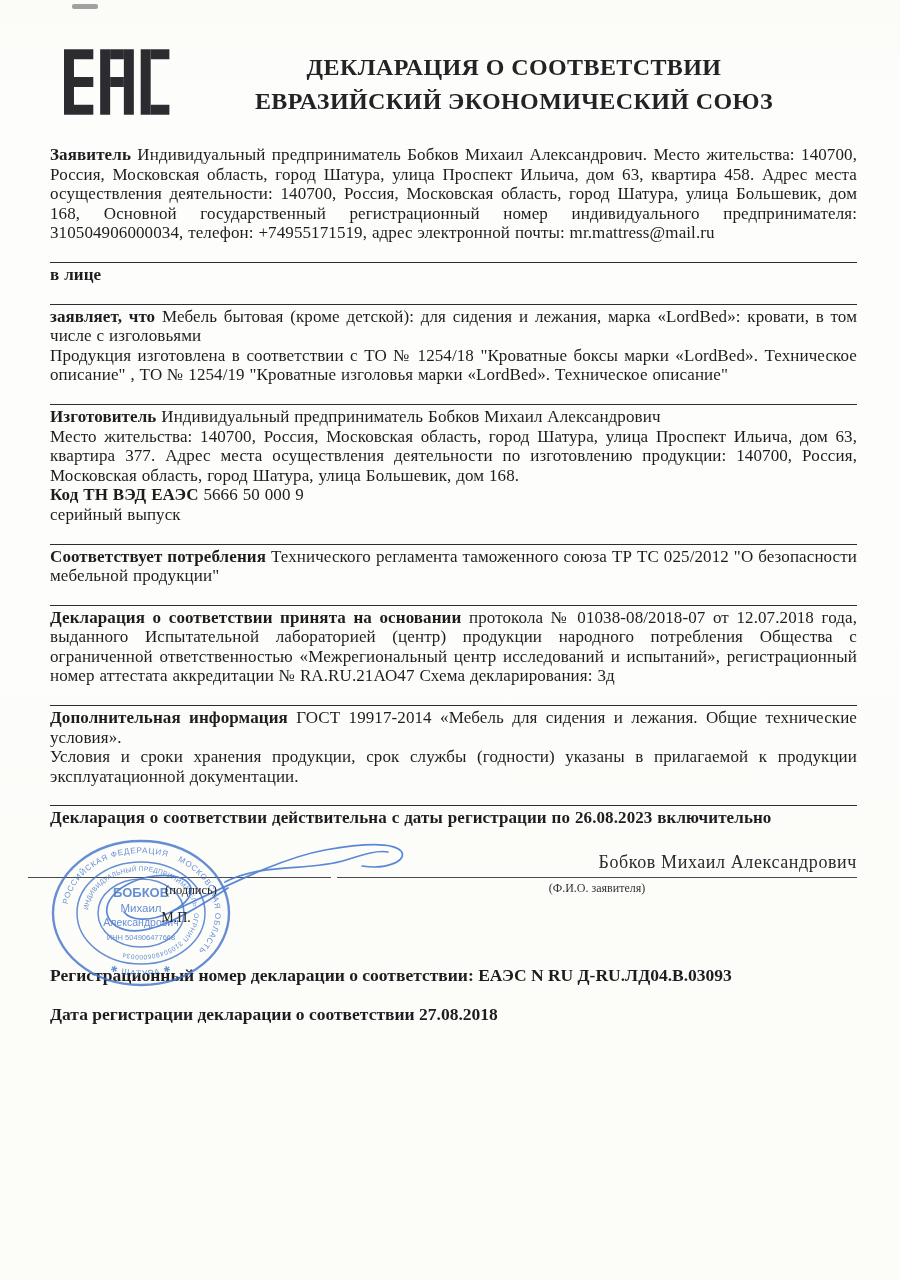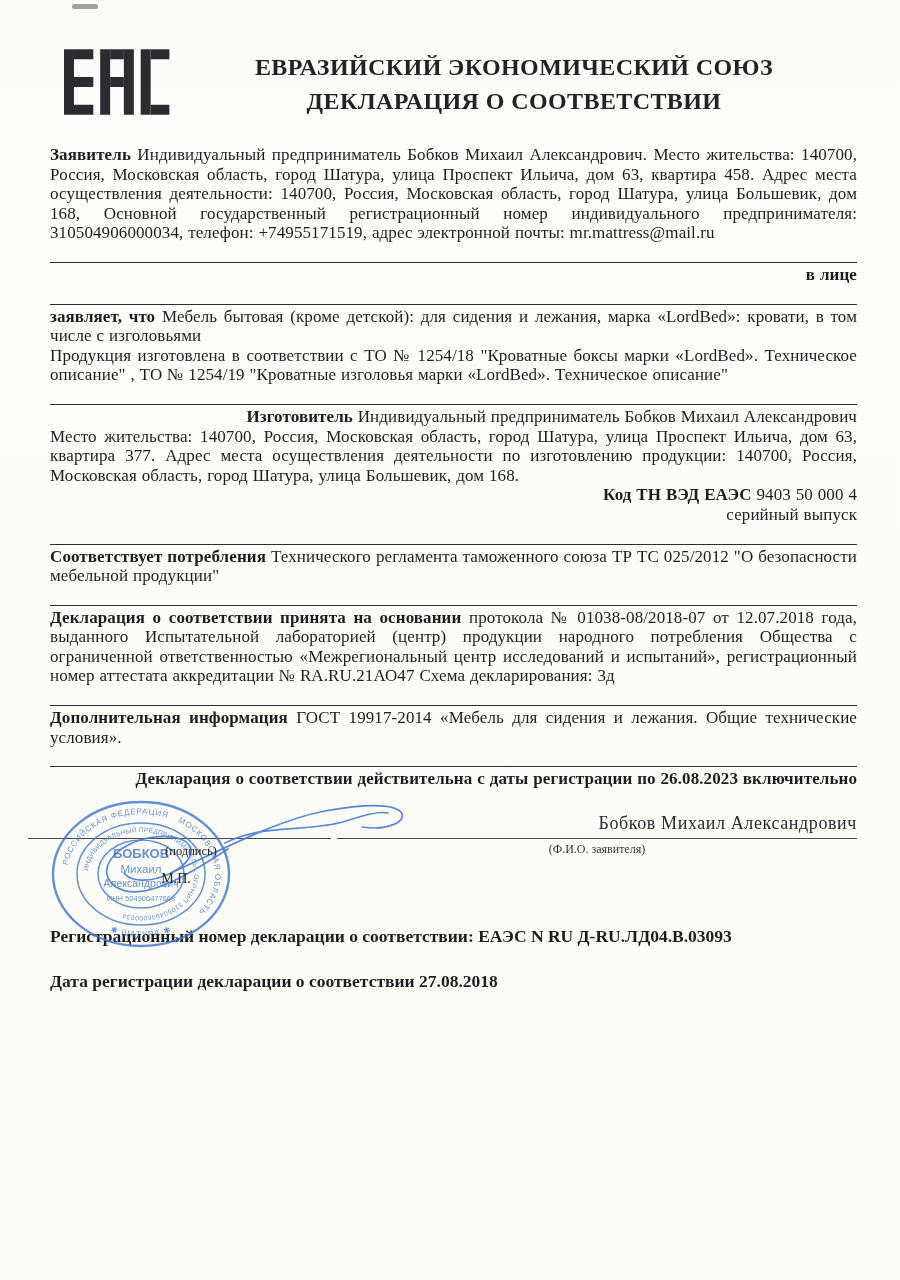--- a/index.html
+++ b/index.html
@@ -27,21 +27,21 @@
     padding-top:6px; color:#232325;
   }
   
   .content { position:absolute; left:50px; top:143px; width:807px; }
   .sec { border-bottom:1.8px solid #2d2d30; padding:2px 0 19px; }
   .sec.no-line { border-bottom:none; }
   .sec p {
     margin:0; font-size:17px; line-height:19.6px;
     text-align:justify; letter-spacing:.1px; word-spacing:.5px;
   }
-  .sec p.nj { text-align:right; }
+  .sec p.nj { text-align:left; }
   b { font-weight:bold; }
   .bold-line { font-weight:bold; }
   
   .sig-area { position:relative; height:112px; margin-top:3px; }
   .sig-line { position:absolute; top:27px; border-top:1.6px solid #4a4a4e; }
   .sig-line.left  { left:-22px; width:303px; }
   .sig-line.right { left:287px; width:520px; }
   .sig-name {
     position:absolute; top:2px; left:287px; width:520px;
     text-align:right; font-size:18px; color:#2a2a2e; letter-spacing:.6px;
@@ -63,21 +63,21 @@
     opacity:.8; z-index:2;
   }
   .stamp text { font-family:"Liberation Sans", "DejaVu Sans", sans-serif; fill:currentColor; }
   .autograph {
     position:absolute; left:-30px; top:-30px; width:430px; height:120px;
     z-index:2; opacity:.9;
   }
   
   .footer { margin-top:2px; }
   .footer p { margin:0; font-weight:bold; font-size:17.5px; line-height:22px; }
-  .footer p + p { margin-top:23px; }
+  .footer p + p { margin-top:17px; }
 </style>
 </head>
 <body>
 
 <div class="page">
   <div class="scan-artifact-top"></div>
 
   <div class="header">
     <div class="eac-logo">
       <svg viewBox="0 0 170 105">
@@ -93,22 +93,22 @@
           <rect x="74" y="0" width="22" height="16"></rect>
           <rect x="74" y="44.5" width="22" height="16"></rect>
 
           <rect x="123" y="0" width="16" height="105"></rect>
           <rect x="139" y="0" width="30" height="16"></rect>
           <rect x="139" y="89" width="30" height="16"></rect>
         </g>
       </svg>
     </div>
     <div class="title-block">
+      <div>ДЕКЛАРАЦИЯ О СООТВЕТСТВИИ</div>
       <div>ЕВРАЗИЙСКИЙ ЭКОНОМИЧЕСКИЙ СОЮЗ</div>
-      <div>ДЕКЛАРАЦИЯ О СООТВЕТСТВИИ</div>
     </div>
   </div>
 
   <div class="content">
 
     <div class="sec">
       <p>
         <b>Заявитель</b><span> Индивидуальный предприниматель Бобков Михаил Александрович. Место жительства: 140700, Россия, Московская область, город Шатура, улица Проспект Ильича, дом 63, квартира 458. Адрес места осуществления деятельности: 140700, Россия, Московская область, город Шатура, улица Большевик, дом 168, Основной государственный регистрационный номер индивидуального предпринимателя: 310504906000034, телефон: +74955171519, адрес электронной почты: mr.mattress@mail.ru</span>
       </p>
     </div>
@@ -123,41 +123,42 @@
       </p>
       <p><span>Продукция изготовлена в соответствии с ТО № 1254/18 "Кроватные боксы марки «LordBed». Техническое описание" , ТО № 1254/19 "Кроватные изголовья марки «LordBed». Техническое описание"</span></p>
     </div>
 
     <div class="sec">
       <p class="nj">
         <b>Изготовитель</b><span> Индивидуальный предприниматель Бобков Михаил Александрович</span>
       </p>
       <p><span>Место жительства: 140700, Россия, Московская область, город Шатура, улица Проспект Ильича, дом 63, квартира 377. Адрес места осуществления деятельности по изготовлению продукции: 140700, Россия, Московская область, город Шатура, улица Большевик, дом 168.</span></p>
       <p class="nj">
-        <b>Код ТН ВЭД ЕАЭС</b><span> 9403 50 000 4</span>
+        <b>Код ТН ВЭД ЕАЭС</b><span> 5666 50 000 9</span>
       </p>
       <p class="nj"><span>серийный выпуск</span></p>
     </div>
 
     <div class="sec">
       <p>
         <b>Соответствует потребления</b><span> Технического регламента таможенного союза ТР ТС 025/2012 "О безопасности мебельной продукции"</span>
       </p>
     </div>
 
     <div class="sec">
       <p>
         <b>Декларация о соответствии принята на основании</b><span> протокола № 01038-08/2018-07 от 12.07.2018 года, выданного Испытательной лабораторией (центр) продукции народного потребления Общества с ограниченной ответственностью «Межрегиональный центр исследований и испытаний», регистрационный номер аттестата аккредитации № RA.RU.21АО47 Схема декларирования: 3д</span>
       </p>
     </div>
 
     <div class="sec">
       <p>
         <b>Дополнительная информация</b><span> ГОСТ 19917-2014 «Мебель для сидения и лежания. Общие технические условия».</span>
       </p>
+      <p><span>Условия и сроки хранения продукции, срок службы (годности) указаны в прилагаемой к продукции эксплуатационной документации.</span></p>
     </div>
 
     <div class="sec no-line">
       <p class="bold-line nj">Декларация о соответствии действительна с даты регистрации по 26.08.2023 включительно</p>
     </div>
 
     <div class="sig-area">
 
       <svg class="stamp" viewBox="0 0 182 152">
         <g fill="none" stroke="currentColor" color="#4273c9">

